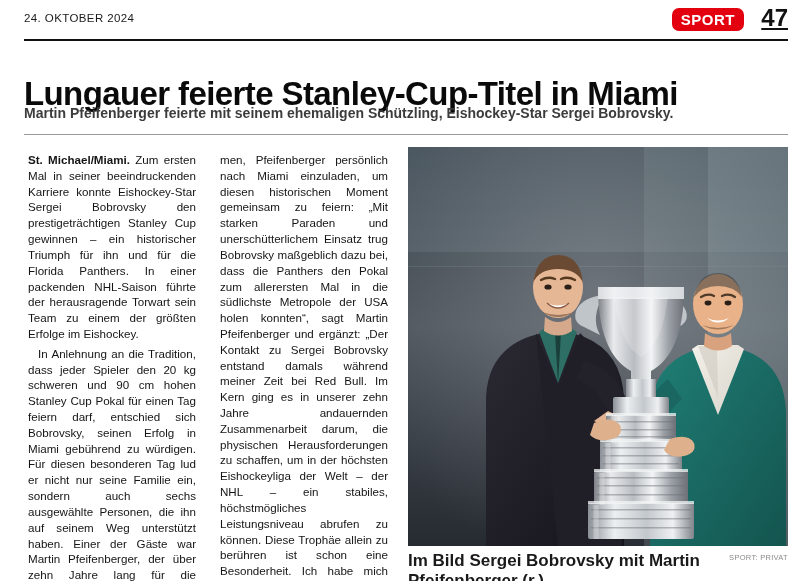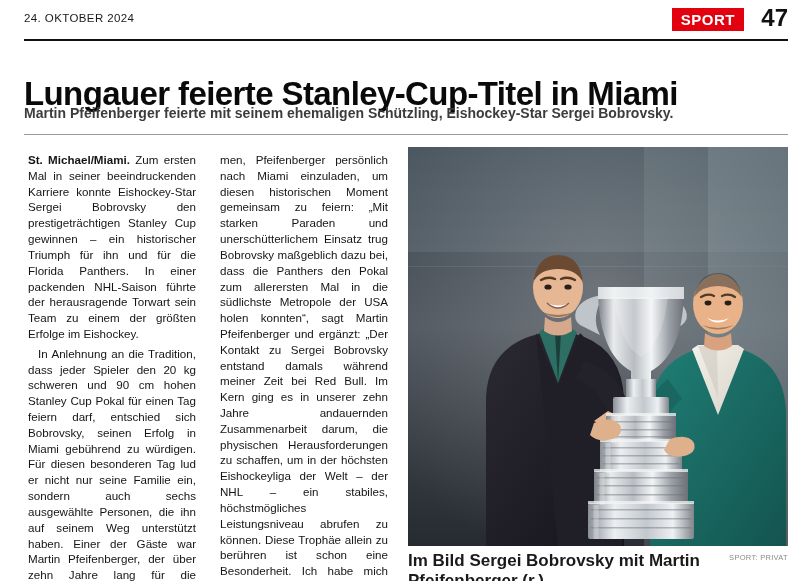--- a/index.html
+++ b/index.html
@@ -43,29 +43,31 @@
     position: absolute;
     right: 44px;
     top: 0px;
     background: #e3000f;
     color: #ffffff;
     font-weight: bold;
     font-size: 15px;
     letter-spacing: 0.5px;
     padding: 4px 9px 4px 9px;
     line-height: 1;
+    border-radius: 7px;
   }
   .page-number {
     position: absolute;
     right: 0px;
     top: -2px;
     font-weight: bold;
     font-size: 24px;
     line-height: 1;
     color: #111111;
+    text-decoration: underline;
   }
   .rule-top {
     position: absolute;
     left: 24px;
     right: 24px;
     top: 39px;
     height: 2px;
     background: #111111;
   }
 

